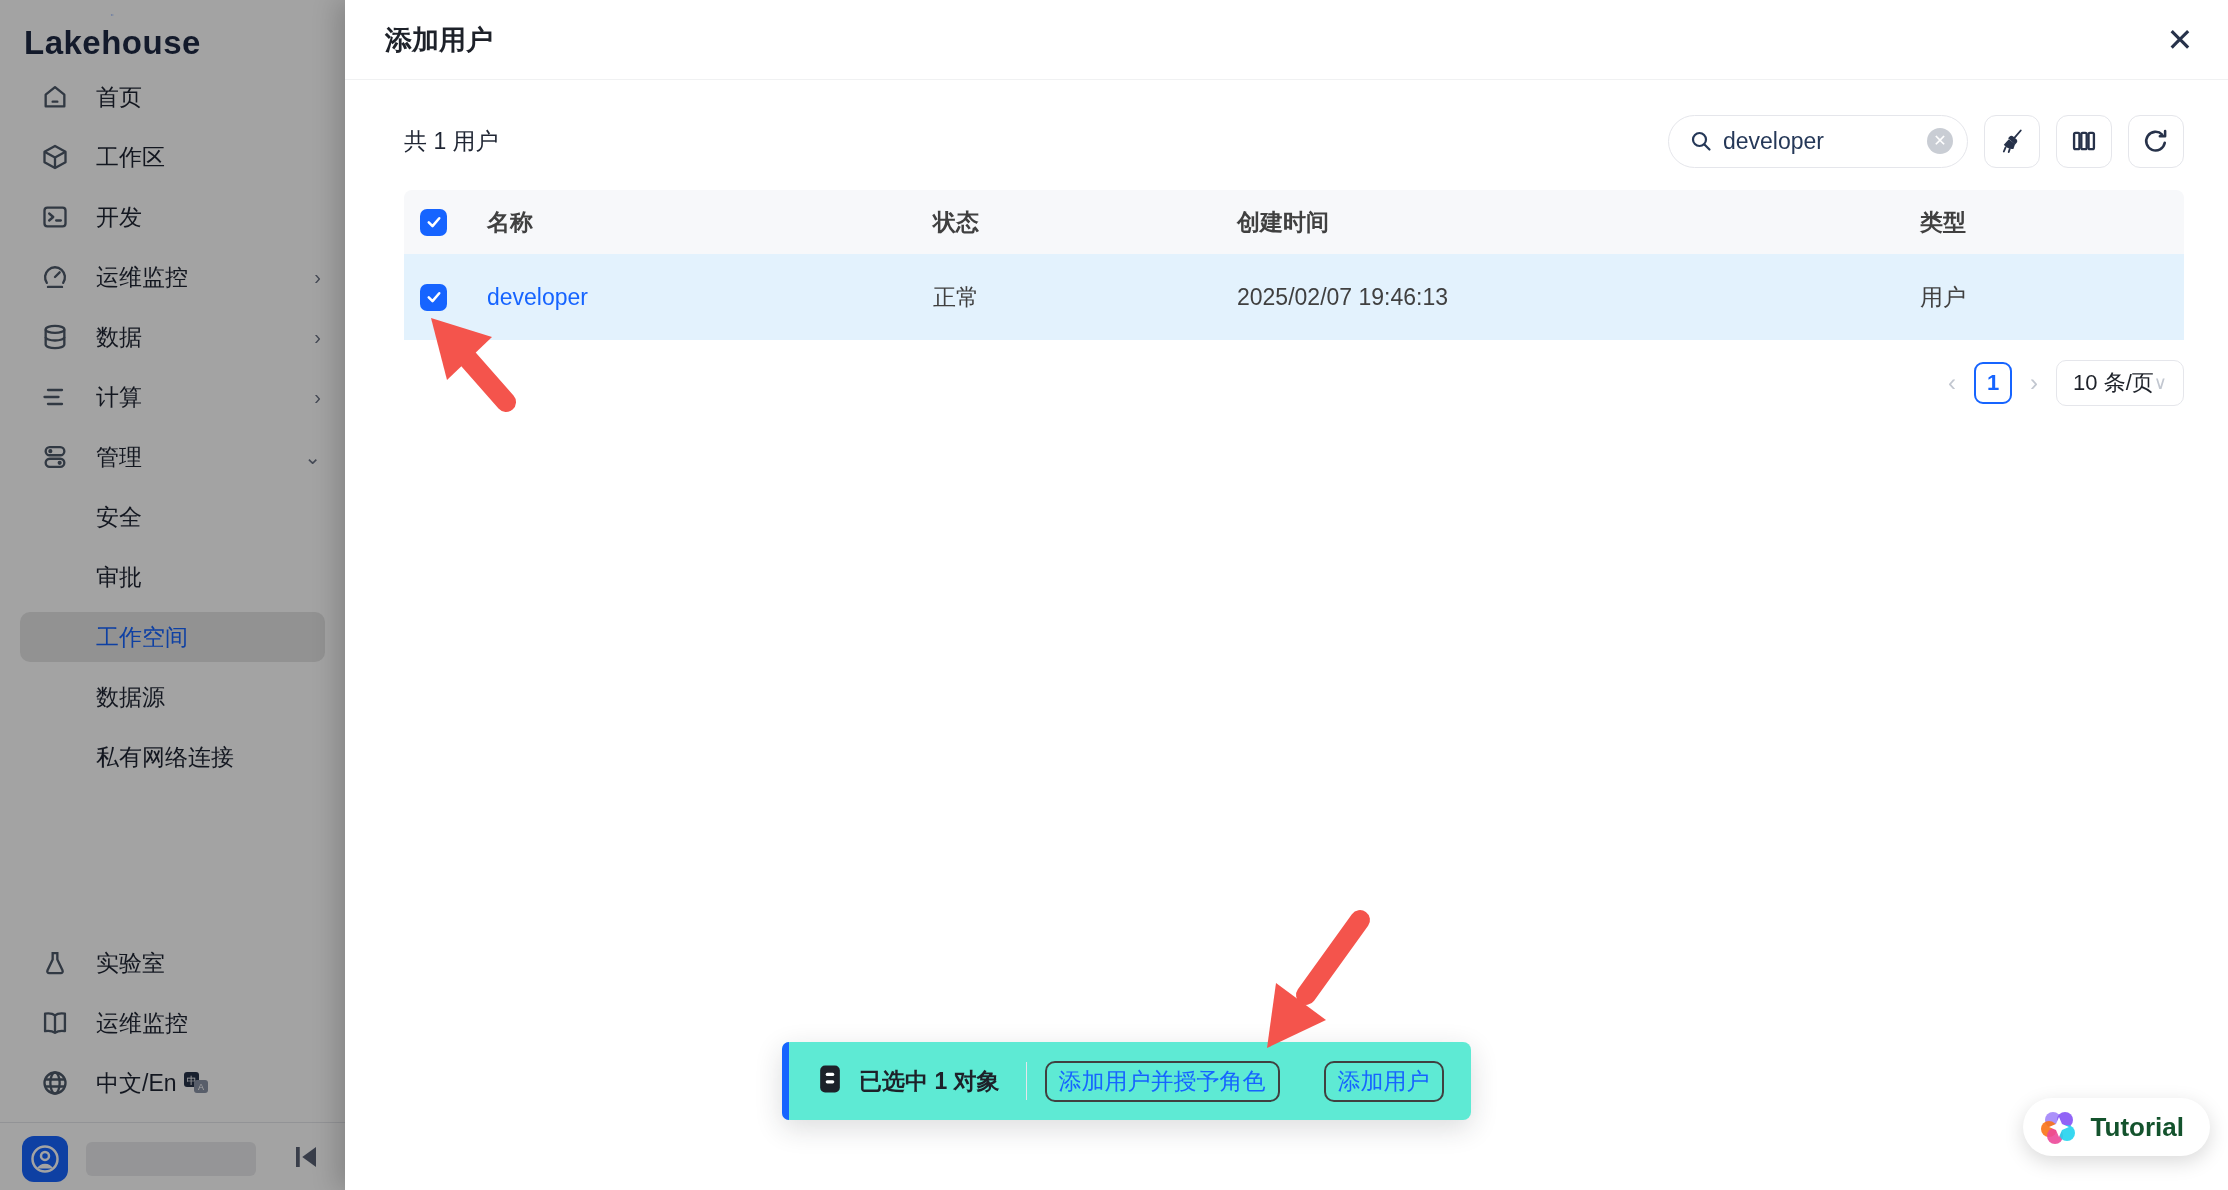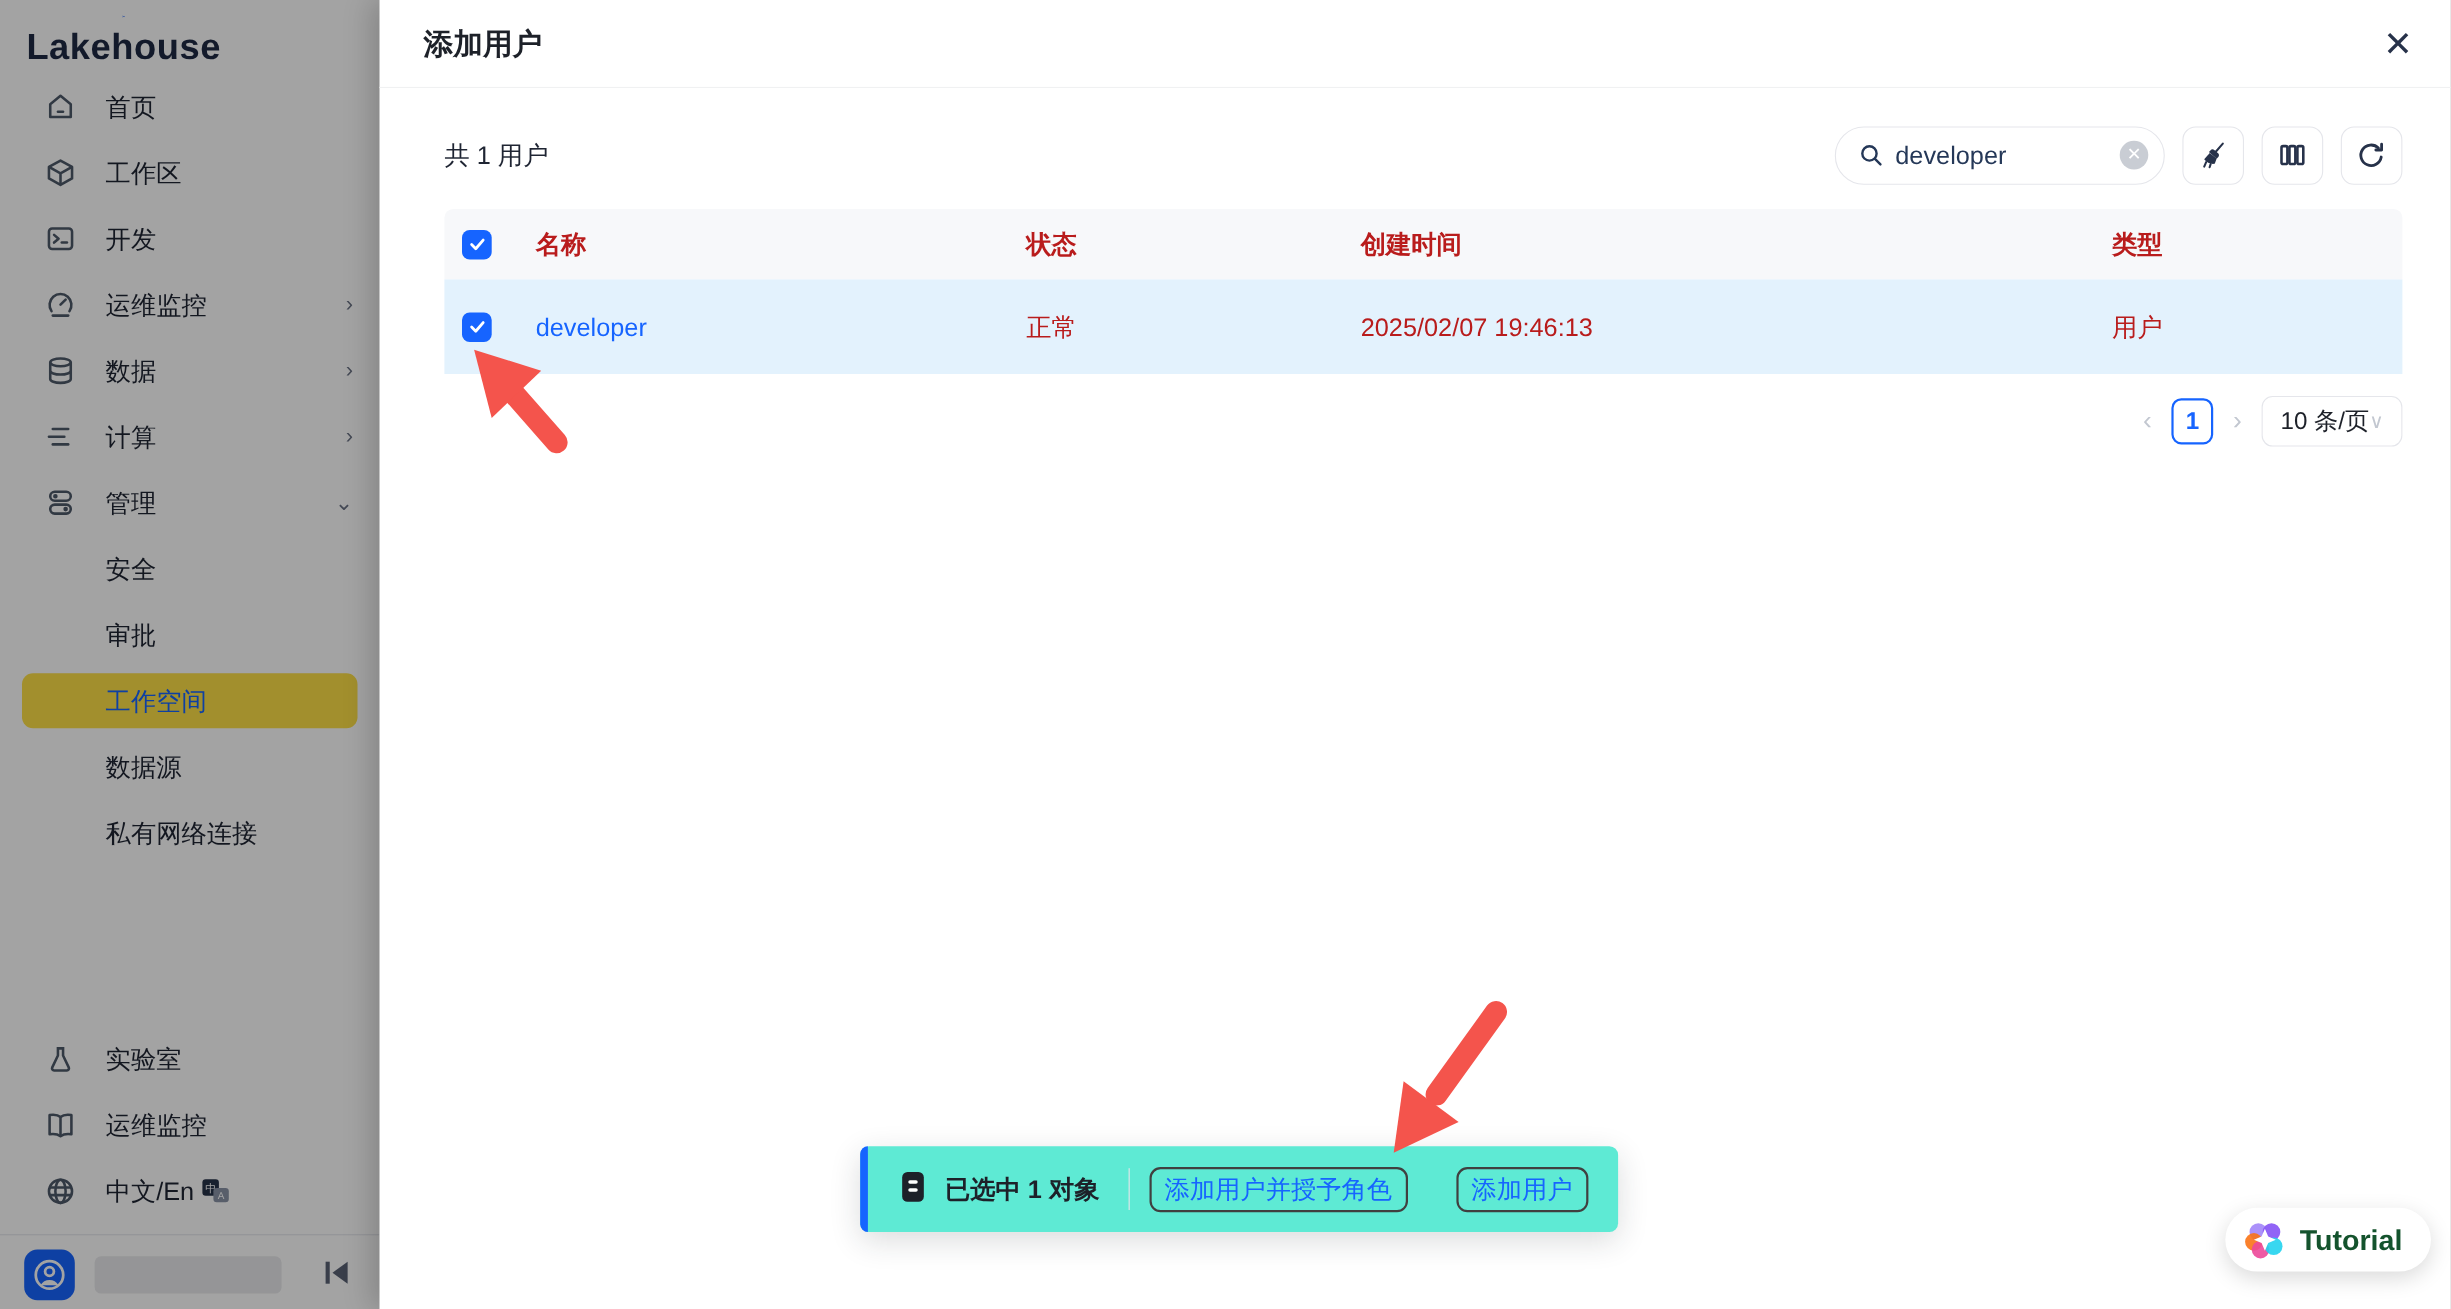--- a/index.html
+++ b/index.html
@@ -9,21 +9,21 @@
 
   
   .sidebar { position:absolute; left:0; top:0; width:345px; height:1190px; background:#ffffff; z-index:1; }
   .logo-row { position:absolute; left:24px; top:14px; height:48px; display:flex; align-items:center; gap:8px;flex-direction:column; }
   .logo-text { font-size:33px; font-weight:600; color:#1f2a44; letter-spacing:0.5px; }
   .nav { position:absolute; left:0; top:67px; width:345px; }
   .nav-item { position:relative; height:60px; display:flex; align-items:center; padding:0 24px 0 40px; font-size:23px; color:#1f2533; cursor:pointer;text-align:center; }
   .nav-item .nicon { width:30px; height:30px; margin-right:26px; flex:0 0 30px; display:flex; align-items:center; justify-content:center; }
   .nav-item .chev { margin-left:auto; color:#6b7385; font-size:20px; }
   .nav-sub { height:60px; display:flex; align-items:center; padding-left:96px; font-size:23px; color:#1f2533; cursor:pointer; }
-  .nav-sub.active { margin:0 20px; padding-left:76px; height:50px; margin-top:5px; margin-bottom:5px; border-radius:10px; background:#fde047; color:#1664ff; }
+  .nav-sub.active { margin:0 20px; padding-left:76px; height:50px; margin-top:5px; margin-bottom:5px; border-radius:10px; background:#e5e5e5; color:#1664ff; }
   .side-footer { position:absolute; left:0; top:933px; width:345px; }
   .side-divider { position:absolute; left:0; top:1122px; width:345px; height:1px; background:#e5e6eb; }
   .user-row { position:absolute; left:0; top:1128px; width:345px; height:62px; display:flex; align-items:center; padding:0 24px 0 22px; cursor:pointer; }
   .avatar { width:46px; height:46px; border-radius:12px; background:#1664ff; display:flex; align-items:center; justify-content:center; }
   .redacted { width:170px; height:34px; margin-left:18px; border-radius:6px; background:#e9eaec; }
   .collapse { margin-left:auto; }
 
   
   .overlay { position:absolute; inset:0; background:rgba(0,0,0,0.36); z-index:10; }
 
@@ -39,21 +39,21 @@
   .searchbox { width:300px; height:53px; border:1px solid #e5e6eb; border-radius:27px; background:#fff; display:flex; align-items:center; padding:0 14px 0 20px; }
   .searchbox input { border:none; outline:none; flex:1; font-size:23px; color:#253858; font-family:inherit; background:transparent; min-width:0; }
   .clear-btn { width:26px; height:26px; border-radius:50%; background:#c9cdd4; color:#fff; border:none; font-size:16px; line-height:1; display:flex; align-items:center; justify-content:center; cursor:pointer; }
   .tool-btn { width:56px; height:53px; border:1px solid #e5e6eb; border-radius:12px; background:#fff; display:flex; align-items:center; justify-content:center; cursor:pointer; }
 
   
   .table { position:absolute; left:59px; top:190px; width:1780px; }
   .trow { display:grid; grid-template-columns:83px 446px 304px 683px 1fr; align-items:center; }
   .trow.head { height:64px; background:#f7f8fa; border-radius:8px 8px 0 0; font-weight:700; }
   .trow.data { height:86px; background:#e3f2fd; }
-  .tcell { font-size:23px; color:#b91c1c; }
+  .tcell { font-size:23px; color:#404040; }
   .tcell.link { color:#1664ff; cursor:pointer; }
   .cb-cell { padding-left:16px; }
   .checkbox { width:27px; height:27px; border-radius:7px; background:#1664ff; display:flex; align-items:center; justify-content:center; cursor:pointer; }
 
   
   .pagination { position:absolute; right:44px; top:360px; height:46px; display:flex; align-items:center; gap:14px; }
   .pg-arrow { border:none; background:transparent; color:#c2c7d0; font-size:24px; cursor:pointer; padding:0 4px; }
   .pg-num { width:38px; height:42px; border:2px solid #1664ff; border-radius:9px; background:#fff; color:#1664ff; font-size:22px; font-weight:700; display:flex; align-items:center; justify-content:center; cursor:pointer; }
   .pg-size { height:46px; border:1px solid #e5e6eb; border-radius:10px; background:#fff; display:flex; align-items:center; padding:0 16px; font-size:22px; color:#1d2129; cursor:pointer; }
   .pg-size .chev { color:#c2c7d0; font-size:18px; }

